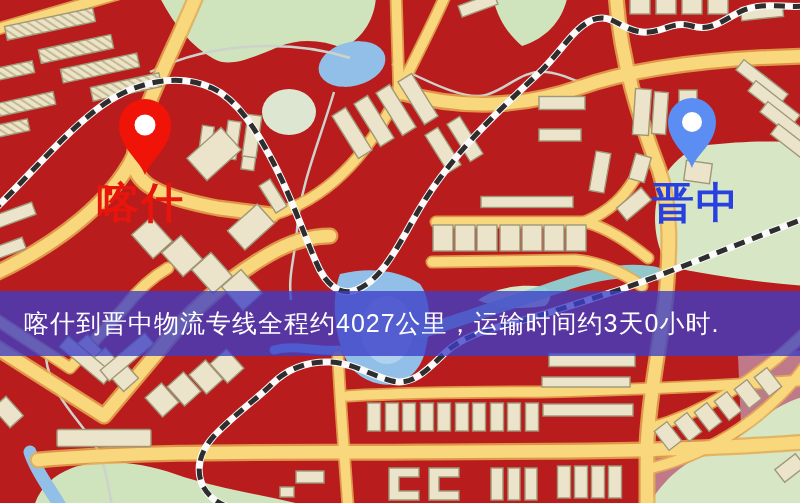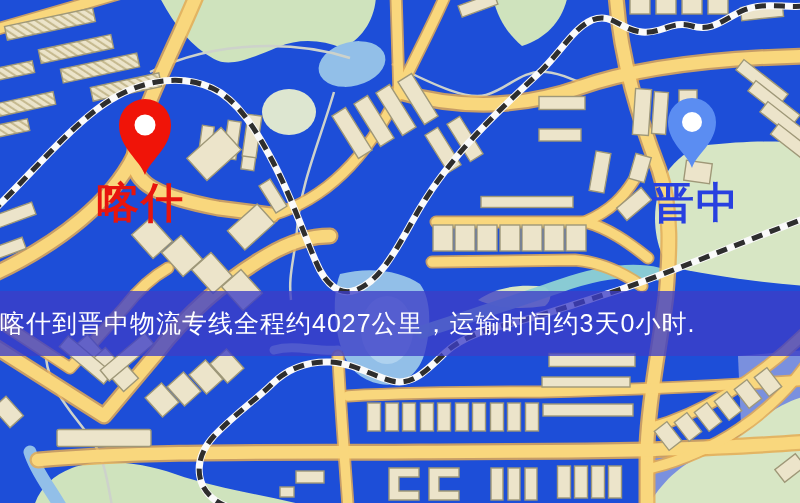--- a/index.html
+++ b/index.html
@@ -1,16 +1,16 @@
 <!DOCTYPE html>
 <html><head>
 <meta charset="utf-8">
 <style>
   html,body{margin:0;padding:0;background:#dcdcdc;font-family:"Liberation Sans",sans-serif;}
-  .stage{position:relative;width:800px;height:503px;overflow:hidden;background:#1d4ed8;}
+  .stage{position:relative;width:800px;height:503px;overflow:hidden;background:#b91c1c;}
   .stage svg{position:absolute;left:0;top:0;display:block;}
   
   .park{fill:#cfe3bd;stroke:none;}
   .park2{fill:#d7e6c4;}
   .sage{fill:#dde6d0;}
   .lav{fill:#c6c6e4;opacity:.55;}
   .water{fill:#92bfe8;}
   .water-light{fill:#b6d7f0;opacity:.8;}
   .river{fill:none;stroke:#92bfe8;stroke-linecap:round;}
   .teal{fill:none;stroke:#8fd2d4;stroke-width:13;stroke-linecap:round;opacity:.95;}
@@ -21,21 +21,21 @@
   .road-f.wide{stroke-width:12.5;}
   .rail-base{fill:none;stroke:#fafafa;stroke-width:7;}
   .rail-dash{fill:none;stroke:#2e2e2e;stroke-width:5;stroke-dasharray:11 8;}
   .bld{fill:#ece4ca;stroke:#9f9878;stroke-width:1.4;}
   .bld-h{fill:url(#hatch);stroke:#9f9878;stroke-width:1.4;}
   .pin-white{fill:#ffffff;}
   .city-label{font-size:42px;font-weight:bold;letter-spacing:2px;text-anchor:middle;}
   
   .banner{position:absolute;left:0;top:291px;width:800px;height:65px;
           background:rgba(60,62,198,0.78);display:flex;align-items:center;z-index:5;}
-  .banner span{color:#ffffff;font-size:25px;letter-spacing:1px;white-space:nowrap;}
+  .banner span{color:#ffffff;font-size:25px;letter-spacing:1px;padding-left:24px;white-space:nowrap;}
 </style>
 </head>
 <body>
 
 <div class="stage">
 
   <svg width="800" height="503" viewBox="0 0 800 503">
     <defs>
       <pattern id="hatch" width="6" height="6" patternUnits="userSpaceOnUse" patternTransform="rotate(-45)">
         <rect width="6" height="6" fill="#ece4ca"></rect>

